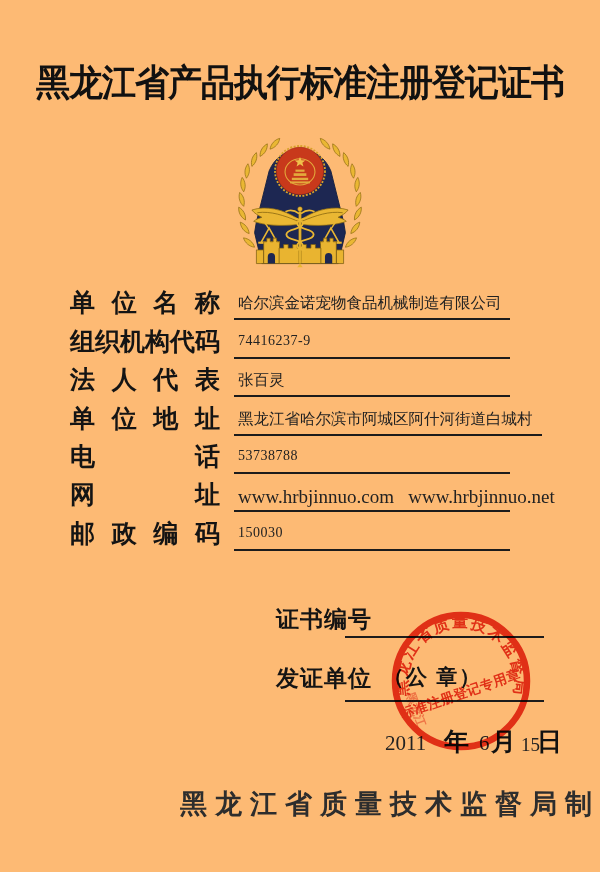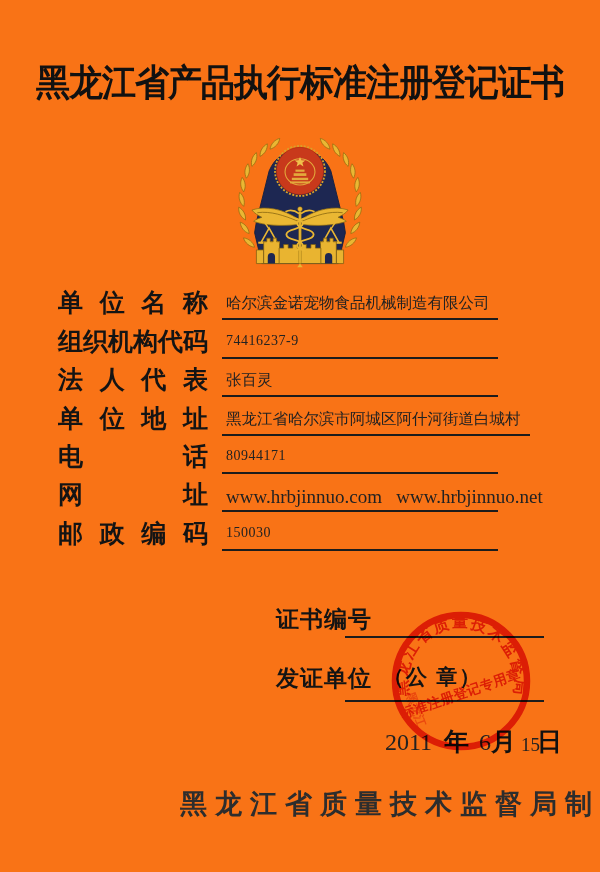--- a/index.html
+++ b/index.html
@@ -1,28 +1,28 @@
 <!DOCTYPE html>
 <html><head>
 <meta charset="utf-8">
 <style>
   html,body{margin:0;padding:0;background:#ffffff;}
   .page{
-    position:relative;width:600px;height:872px;background:#f97316;overflow:hidden;
+    position:relative;width:600px;height:872px;background:#fdba74;overflow:hidden;
     font-family:"Liberation Serif","DejaVu Serif",serif;color:#1a1a1a;
   }
   .title{
     position:absolute;top:58px;left:0;width:600px;text-align:center;
     font-size:34px;font-weight:900;letter-spacing:-1px;color:#111;
     transform:scaleY(1.08);transform-origin:top center;white-space:nowrap;
   }
   .emblem{position:absolute;left:224px;top:131px;width:152px;height:138px;}
   .emblem svg{width:100%;height:100%;display:block;}
 
-  .fields{position:absolute;left:58px;top:283px;width:480px;}
+  .fields{position:absolute;left:70px;top:283px;width:480px;}
   .frow{position:relative;height:38.4px;}
   .flabel{
     position:absolute;left:0;bottom:6px;width:150px;
     font-size:25px;font-weight:800;line-height:1;color:#141414;
     text-align:justify;text-align-last:justify;white-space:nowrap;
     font-family:"Liberation Serif","DejaVu Serif",serif;
   }
   .fline{
     position:absolute;left:164px;bottom:1px;width:276px;
     border-bottom:2px solid #1c1c1c;height:26px;
@@ -37,21 +37,21 @@
     position:absolute;left:262px;width:110px;font-size:23px;font-weight:800;
     letter-spacing:1px;color:#141414;white-space:nowrap;text-align:right;
   }
   .issue-line{position:absolute;left:345px;width:199px;height:2px;background:#1c1c1c;}
   .gongzhang{
     position:absolute;left:383px;top:663px;font-size:21px;font-weight:800;
     letter-spacing:2px;color:#141414;white-space:pre;
   }
   .date-row{position:absolute;left:0;top:722px;width:600px;height:32px;}
   .date-row span{position:absolute;bottom:0;line-height:1;}
-  .d-num{font-size:24px;color:#222;}
+  .d-num{font-size:21px;color:#222;}
   .d-cn{font-size:25px;font-weight:800;color:#111;}
   .d-year{left:385px;}
   .d-year-cn{left:444px;}
   .d-month{left:479px;}
   .d-month-cn{left:491px;}
   .d-day{left:521px;font-size:19px;}
   .d-day-cn{left:537px;}
 
   .seal{position:absolute;left:386px;top:606px;width:150px;height:150px;
         mix-blend-mode:multiply;opacity:0.92;}
@@ -171,21 +171,21 @@
     </div>
     <div class="frow">
       <span class="flabel">单位地址</span>
       <span class="fline wide">
           <span class="fvalue">黑龙江省哈尔滨市阿城区阿什河街道白城村</span>
         </span>
     </div>
     <div class="frow">
       <span class="flabel">电话</span>
       <span class="fline">
-          <span class="fvalue num">80944171</span>
+          <span class="fvalue num">53738788</span>
         </span>
     </div>
     <div class="frow">
       <span class="flabel">网址</span>
       <span class="fline">
           <span class="fvalue url">www.hrbjinnuo.com   www.hrbjinnuo.net</span>
         </span>
     </div>
     <div class="frow">
       <span class="flabel">邮政编码</span>

